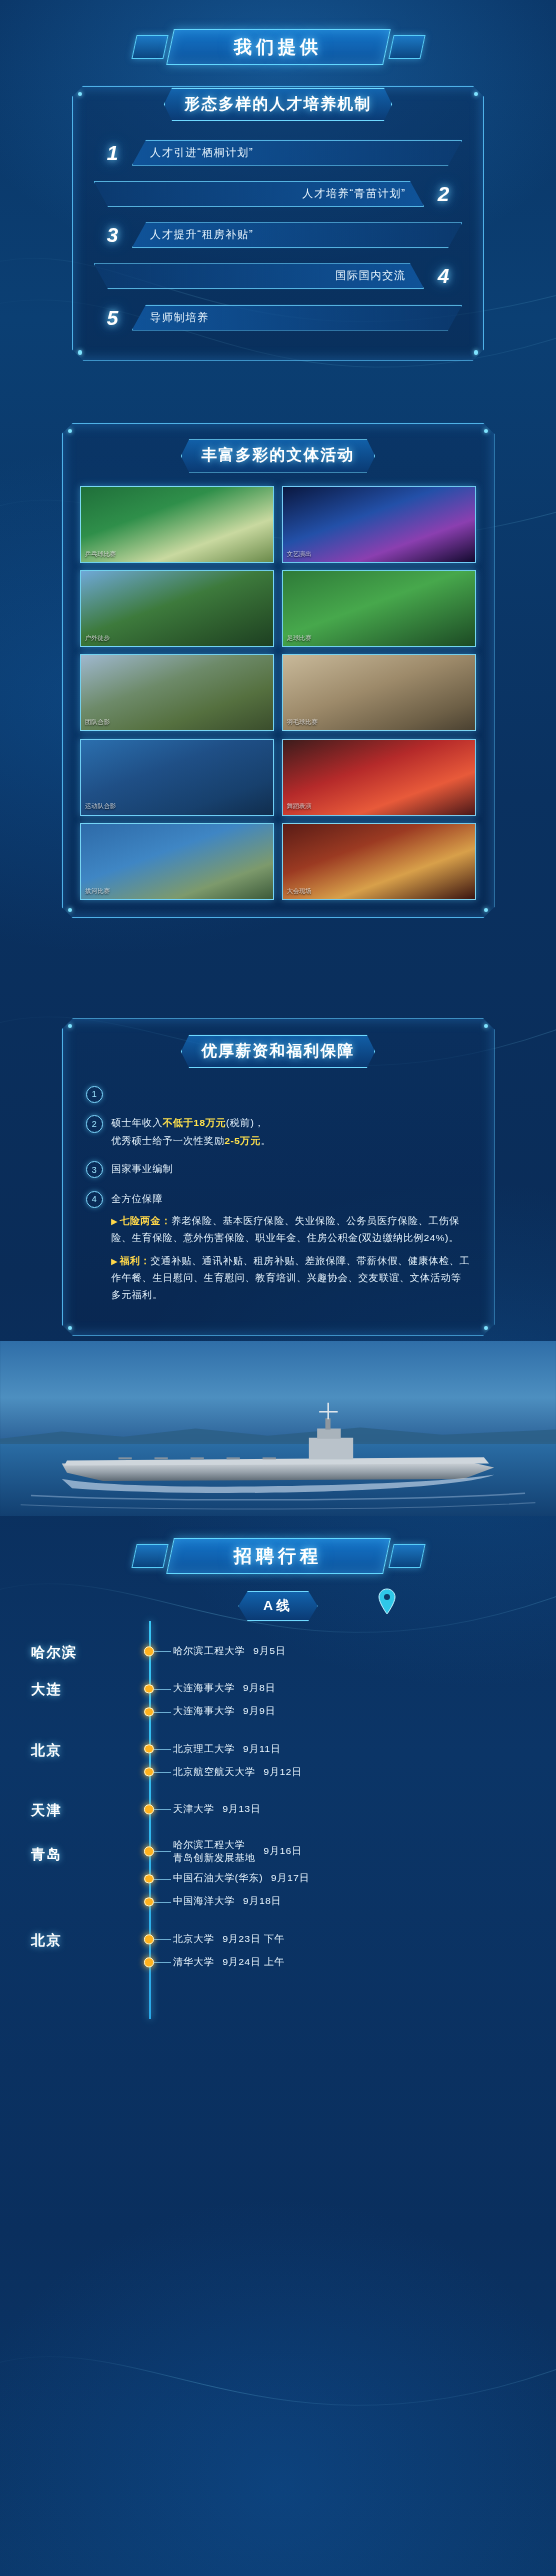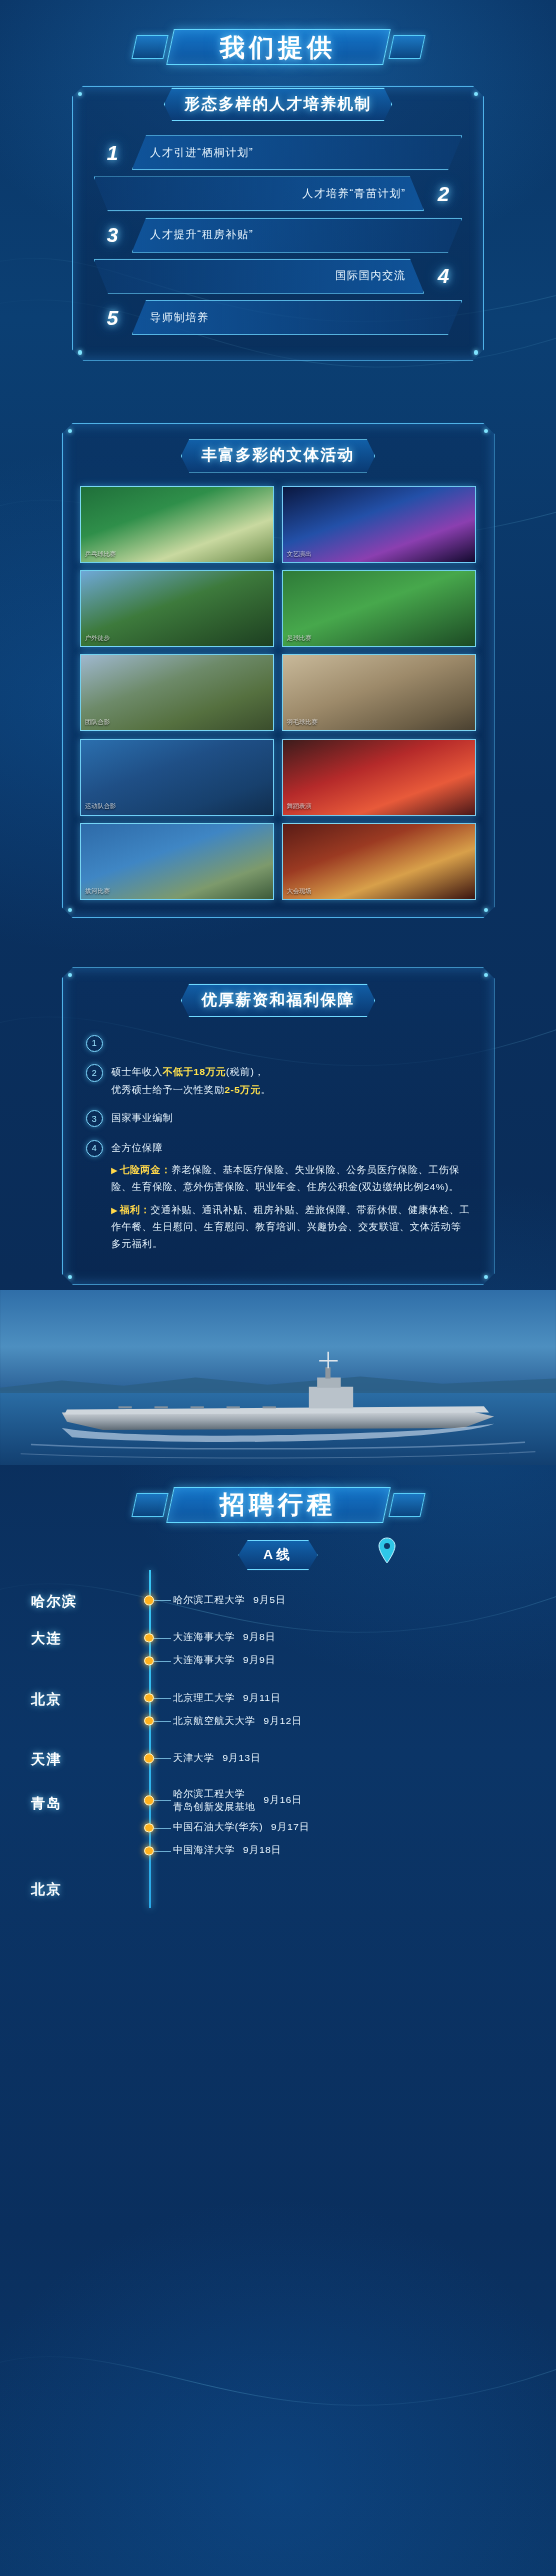--- a/index.html
+++ b/index.html
@@ -53,21 +53,21 @@
     position: absolute; top: 10.3px; width: 32px; height: 24px;
     background: linear-gradient(180deg, rgba(30,130,210,.85), rgba(10,70,130,.85));
     border: 1px solid #58cdf8;
     box-shadow: 0 0 6.2px rgba(80,200,255,.5);
     transform: skewX(-12deg);
   }
   .ribbon .wing.left { left: 0px; }
   .ribbon .wing.right { right: 0px; }
   .ribbon h2 {
     position: relative;
-    font-size: 25px; letter-spacing: 4.1px; font-weight: bold;
+    font-size: 18px; letter-spacing: 4.1px; font-weight: bold;
     color: #ffffff;
     text-shadow: 0 0 7.2px rgba(120,220,255,.95), 0 0 15.5px rgba(60,170,255,.7);
   }
 
   
   .panel {
     position: relative;
     margin: 0 auto;
     background: linear-gradient(180deg, rgba(9,48,96,.55), rgba(7,36,76,.55));
     border: 1px solid rgba(92,200,255,.85);
@@ -95,21 +95,21 @@
 
   
   .talent-list { padding: 7.2px 20.6px 17.5px; }
   .talent-row {
     display: flex; align-items: center; height: 33px; margin: 8.2px 0;
     position: relative;
   }
   .talent-row.rtl { flex-direction: row-reverse; }
   .talent-pill {
     flex: 1;
-    height: 35px;
+    height: 26px;
     display: flex; align-items: center;
     padding: 0 17.5px;
     background: linear-gradient(90deg, rgba(16,86,158,.9), rgba(12,62,120,.55));
     border: 0.5px solid rgba(110,215,255,.75);
     box-shadow: 0 0 7.2px rgba(70,190,255,.35);
     clip-path: polygon(14.4px 0, 100% 0, calc(100% - 14.4px) 100%, 0 100%);
     font-size: 10.8px; letter-spacing: 1px; color: #eaf7ff;
   }
   .talent-row.rtl .talent-pill {
     justify-content: flex-end;
@@ -309,21 +309,21 @@
       </div>
       <div class="photo" style="background:linear-gradient(160deg,#2d6aa8 0%,#3f86c4 40%,#7d9a6c 75%,#3c5a3a 100%);">
         <div class="ph-label">拔河比赛</div>
       </div>
       <div class="photo" style="background:linear-gradient(160deg,#5a1c16 0%,#9b3a22 35%,#d8a04a 65%,#3a1410 100%);">
         <div class="ph-label">大会现场</div>
       </div>
     </div>
   </div>
 
-  <div class="panel" style="width:433px;margin-top:49px;padding-top:15.5px;">
+  <div class="panel" style="width:433px;margin-top:100px;padding-top:15.5px;">
     <span class="corner-dot" style="left:5.2px;top:5.2px;"></span>
     <span class="corner-dot" style="right:5.2px;top:5.2px;"></span>
     <span class="corner-dot" style="left:5.2px;bottom:5.2px;"></span>
     <span class="corner-dot" style="right:5.2px;bottom:5.2px;"></span>
 
     <div class="title-chip">
       <div class="panel-title">优厚薪资和福利保障</div>
     </div>
 
     <div class="welfare">
@@ -510,19 +510,31 @@
           <span class="connector"></span>
           <span>中国海洋大学</span>
           <span class="date">9月18日</span>
         </div>
       </div>
     </div>
 
     <div class="city-block">
       <div class="city-name" style="top:4.1px;">北京</div>
       <div class="stops">
+        <div class="stop">
+          <span class="dot"></span>
+          <span class="connector"></span>
+          <span>北京大学</span>
+          <span class="date">9月23日 下午</span>
+        </div>
+        <div class="stop">
+          <span class="dot"></span>
+          <span class="connector"></span>
+          <span>清华大学</span>
+          <span class="date">9月24日 上午</span>
+        </div>
       </div>
     </div>
   </div>
 
   <div class="footer-space"></div>
 </div>
 
 
 </body></html>

